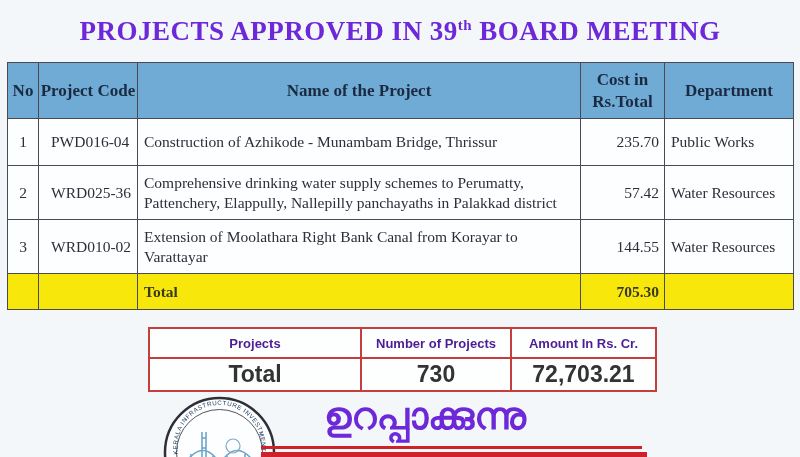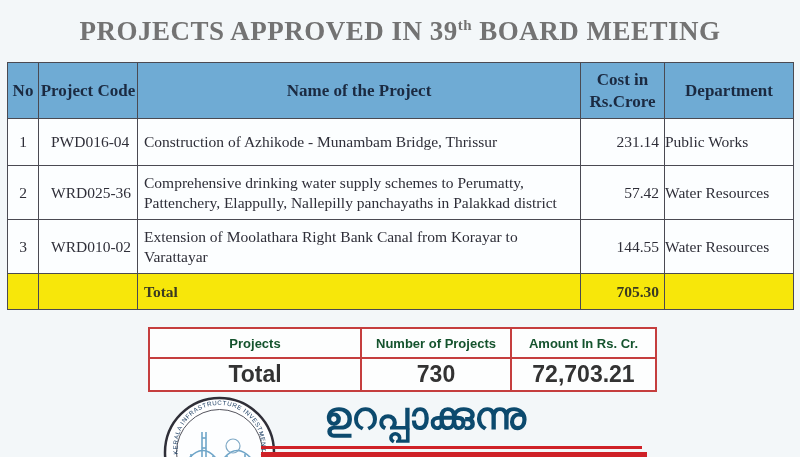--- a/index.html
+++ b/index.html
@@ -7,21 +7,21 @@
     position:relative;
     width:800px;height:457px;
     background:#f3f7f9;
     overflow:hidden;
     font-family:"Liberation Serif", serif;
   }
   
   .title{
     position:absolute;top:16px;left:0;width:800px;
     text-align:center;
-    color:#737373;
+    color:#6d28d9;
     font-size:27px;font-weight:bold;
     letter-spacing:0.5px;
     font-family:"Liberation Serif", serif;
   }
   .title sup{font-size:15px;}
   
   table.main{
     position:absolute;top:62px;left:7px;
     width:786px;
     border-collapse:collapse;
@@ -46,47 +46,47 @@
   table.main tbody tr{background:#fcfeff;}
   table.main tbody tr.r1{height:47px;}
   table.main tbody tr.r2{height:54px;}
   table.main tbody tr.r3{height:54px;}
   table.main tr.total-row{background:#f7e70a;height:36px;}
   table.main tr.total-row td{font-weight:bold;color:#3a3a22;}
   .cell-no{text-align:center;}
   .cell-code{text-align:left;padding-left:12px;}
   .cell-name{text-align:left;padding-left:6px;padding-right:4px;}
   .cell-cost{text-align:right;padding-right:5px;}
-  .cell-dept{text-align:left;padding-left:0;}
+  .cell-dept{text-align:left;padding-left:6px;}
   
   table.summary{
     position:absolute;top:327px;left:148px;
     width:507px;
     border-collapse:collapse;
     table-layout:fixed;
     background:#fdfefe;
     font-family:"Liberation Sans", sans-serif;
   }
   table.summary td,table.summary th{
     border:2px solid #c53e3e;
     text-align:center;
-    color:#14532d;
+    color:#4c1d95;
     overflow:hidden;
   }
   table.summary thead th{
     font-size:13px;font-weight:bold;height:26px;
   }
   table.summary tbody td{
     font-size:23px;font-weight:bold;height:29px;color:#333333;
   }
   
   .malayalam{
     position:absolute;top:394px;left:285px;width:280px;
     text-align:center;
-    color:#0c4a6e;
+    color:#6d28d9;
     font-size:38px;font-weight:bold;
     font-family:"Liberation Serif", serif;
     line-height:1.2;
   }
   .red-underline{
     position:absolute;top:446px;left:261px;width:381px;height:3px;
     background:#cf2127;
   }
   .red-bar{
     position:absolute;top:452px;left:261px;width:386px;height:6px;
@@ -110,30 +110,30 @@
         <col style="width:99px">
         <col style="width:443px">
         <col style="width:84px">
         <col style="width:129px">
     </colgroup>
     <thead>
       <tr>
         <th>No</th>
         <th>Project Code</th>
         <th>Name of the Project</th>
-        <th>Cost in Rs.Crore</th>
+        <th>Cost in Rs.Total</th>
         <th>Department</th>
       </tr>
     </thead>
     <tbody>
       <tr class="r1">
         <td class="cell-no">1</td>
         <td class="cell-code">PWD016-04</td>
         <td class="cell-name">Construction of Azhikode - Munambam Bridge, Thrissur</td>
-        <td class="cell-cost">231.14</td>
+        <td class="cell-cost">235.70</td>
         <td class="cell-dept">Public Works</td>
       </tr>
       <tr class="r2">
         <td class="cell-no">2</td>
         <td class="cell-code">WRD025-36</td>
         <td class="cell-name">Comprehensive drinking water supply schemes to Perumatty, Pattenchery, Elappully, Nallepilly panchayaths in Palakkad district</td>
         <td class="cell-cost">57.42</td>
         <td class="cell-dept">Water Resources</td>
       </tr>
       <tr class="r3">

